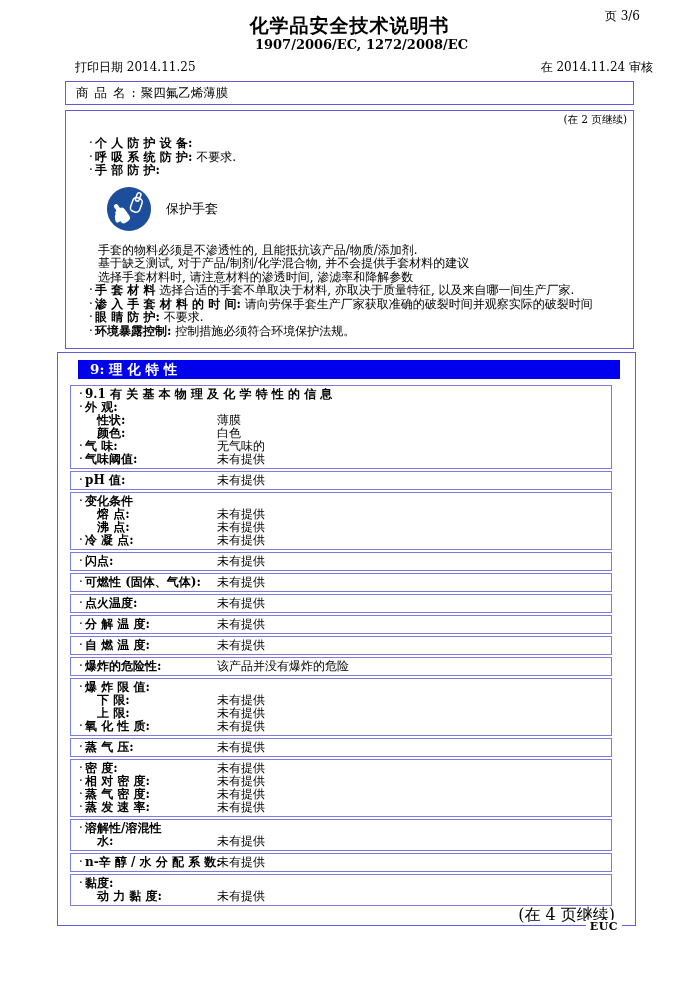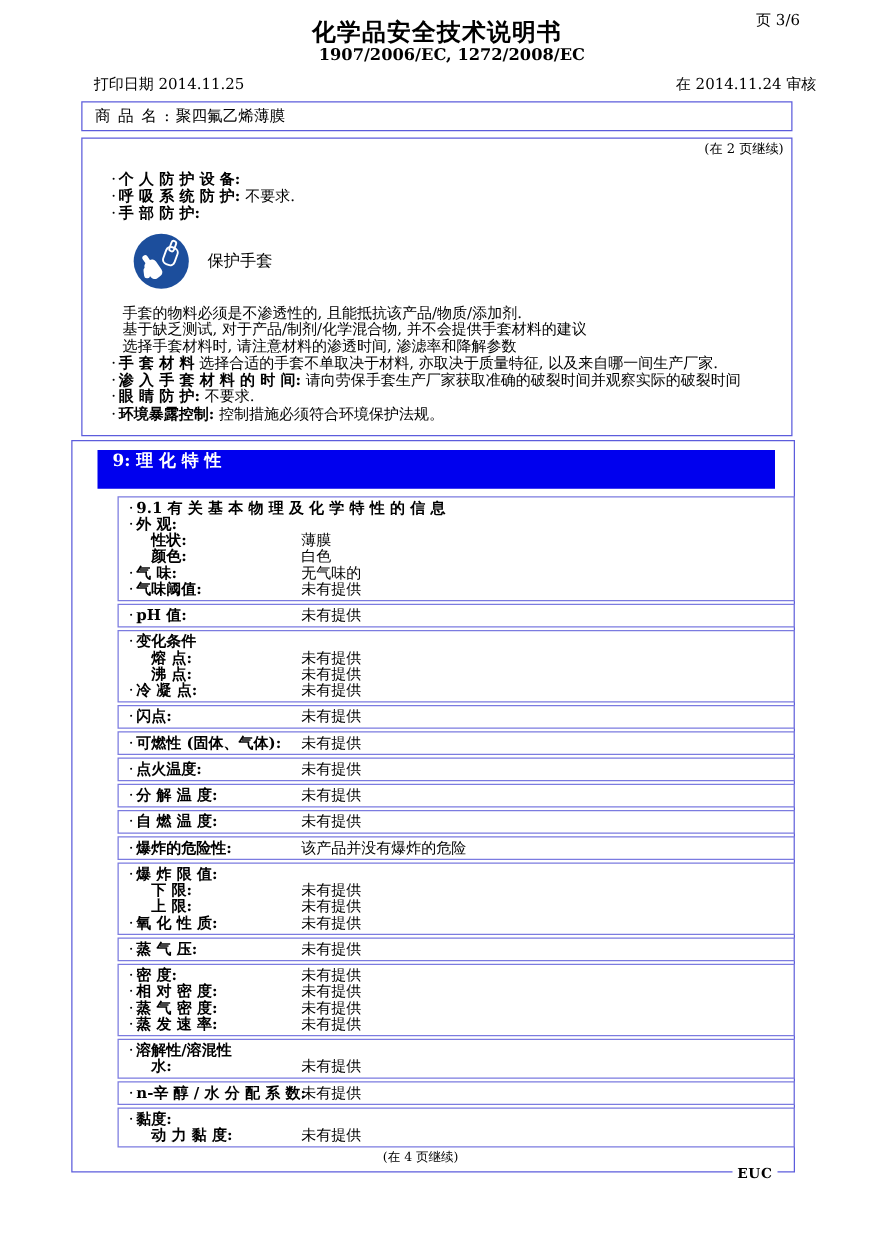--- a/index.html
+++ b/index.html
@@ -42,31 +42,31 @@
   .tline .lbl{font-weight:bold;}
   .glove-row{display:flex;align-items:center;margin:8px 0 12px 40px;}
   .glove-caption{margin-left:14px;font-size:13px;}
 
   .sec9-box{
     position:absolute;top:352px;left:57px;width:579px;
     border:1px solid var(--border);
     padding:7px 0 0 0;
   }
   .sec9-bar{
-    margin-left:20px;width:542px;height:31px;background:var(--accent);
+    margin-left:20px;width:542px;height:19px;background:var(--accent);
     color:#fff;font-weight:bold;font-size:13.5px;line-height:19px;padding-left:12px;
   }
-  .rows{margin:6px 0 0 36px;width:542px;display:flex;flex-direction:column;gap:2px;}
+  .rows{margin:6px 0 0 12px;width:542px;display:flex;flex-direction:column;gap:2px;}
   .row{border:1px solid var(--rowborder);padding:2px 0;}
   .pline{position:relative;padding-left:8px;line-height:13px;font-size:12px;}
   .pline.ind{padding-left:26px;}
   .pline .dot{display:inline-block;width:6px;font-weight:normal;}
   .pline .plbl{font-weight:bold;}
   .pline .pval{position:absolute;left:146px;top:0;line-height:13px;font-weight:normal;}
-  .sec9-note{text-align:center;font-size:10px;padding-right:20px;line-height:14px;margin-top:2px;margin-bottom:3px;}
+  .sec9-note{text-align:right;font-size:16px;padding-right:20px;line-height:14px;margin-top:2px;margin-bottom:3px;}
   .euc-mark{
     position:absolute;right:13px;bottom:-8px;background:#fff;
     font-size:11px;font-weight:bold;padding:0 4px;letter-spacing:0.5px;
   }
 </style>
 </head>
 <body>
 
 <div class="page">
 

